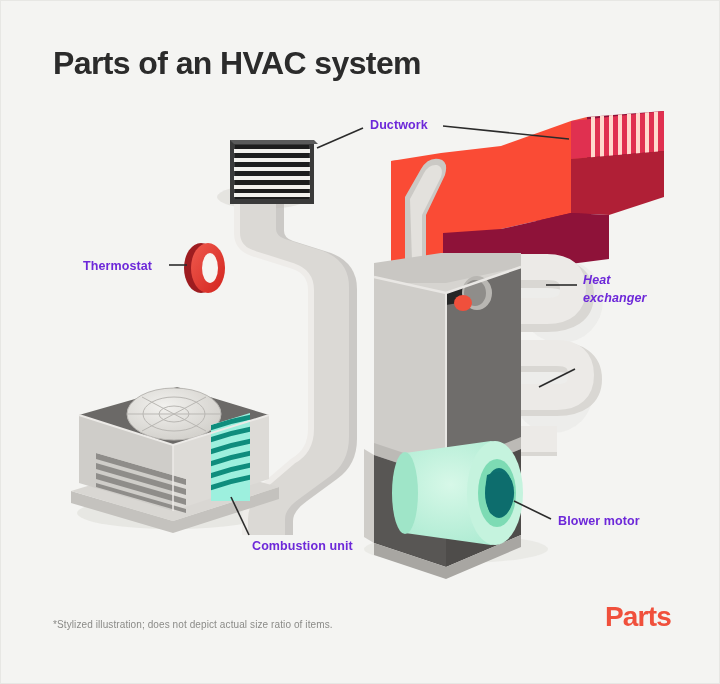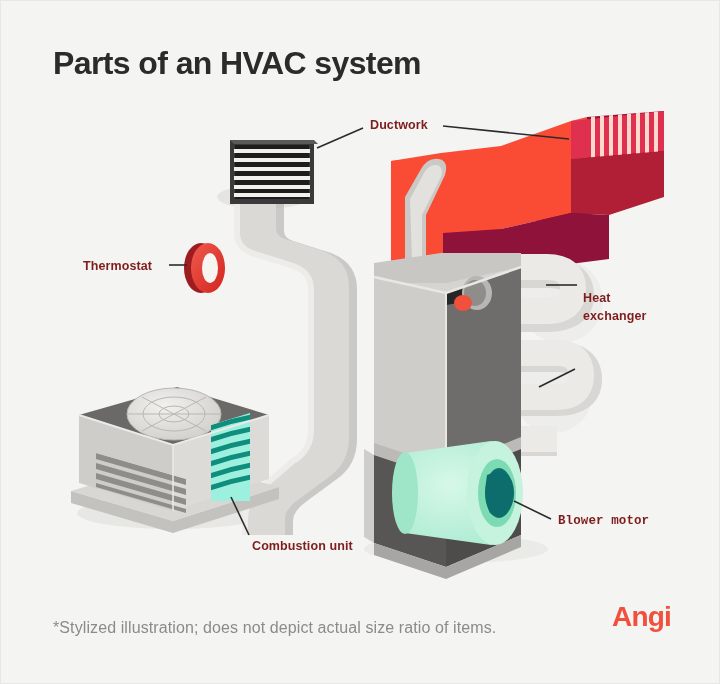--- a/index.html
+++ b/index.html
@@ -37,37 +37,37 @@
     font-weight: bold;
     letter-spacing: -0.6px;
     color: #2b2b2b;
     font-family: "Liberation Sans", sans-serif;
     white-space: nowrap;
   }
   .callout {
     position: absolute;
     font-size: 12.5px;
     font-weight: bold;
-    color: #7f1d1d;
+    color: #6d28d9;
     letter-spacing: 0.1px;
     line-height: 1.45;
     font-family: "Liberation Sans", sans-serif;
     white-space: pre-line;
   }
   #label-ductwork   { left: 369px; top: 115px; }
   #label-thermostat { left: 82px;  top: 256px; }
-  #label-heat       { left: 582px; top: 288px; }
+  #label-heat       { left: 582px; top: 270px; font-style: italic; }
   #label-combustion { left: 582px; top: 362px; }
-  #label-blower     { left: 557px; top: 511px; font-family: Liberation Mono, monospace; }
+  #label-blower     { left: 557px; top: 511px; }
   #label-condenser  { left: 251px; top: 536px; }
   .footnote {
     position: absolute;
     left: 52px;
     top: 618px;
-    font-size: 16px;
+    font-size: 10px;
     color: #8b8b88;
     font-family: "Liberation Sans", sans-serif;
     letter-spacing: 0.1px;
   }
   .brand {
     position: absolute;
     right: 48px;
     top: 600px;
     font-size: 28px;
     font-weight: bold;
@@ -313,15 +313,15 @@
   <div class="title">Parts of an HVAC system</div>
 
   <div class="callout" id="label-ductwork">Ductwork</div>
   <div class="callout" id="label-thermostat">Thermostat</div>
   <div class="callout" id="label-heat">Heat
 exchanger</div>
   <div class="callout" id="label-blower">Blower motor</div>
   <div class="callout" id="label-condenser">Combustion unit</div>
 
   <div class="footnote">*Stylized illustration; does not depict actual size ratio of items.</div>
-  <div class="brand">Angi</div>
+  <div class="brand">Parts</div>
 
 </div>
 
 </body></html>

